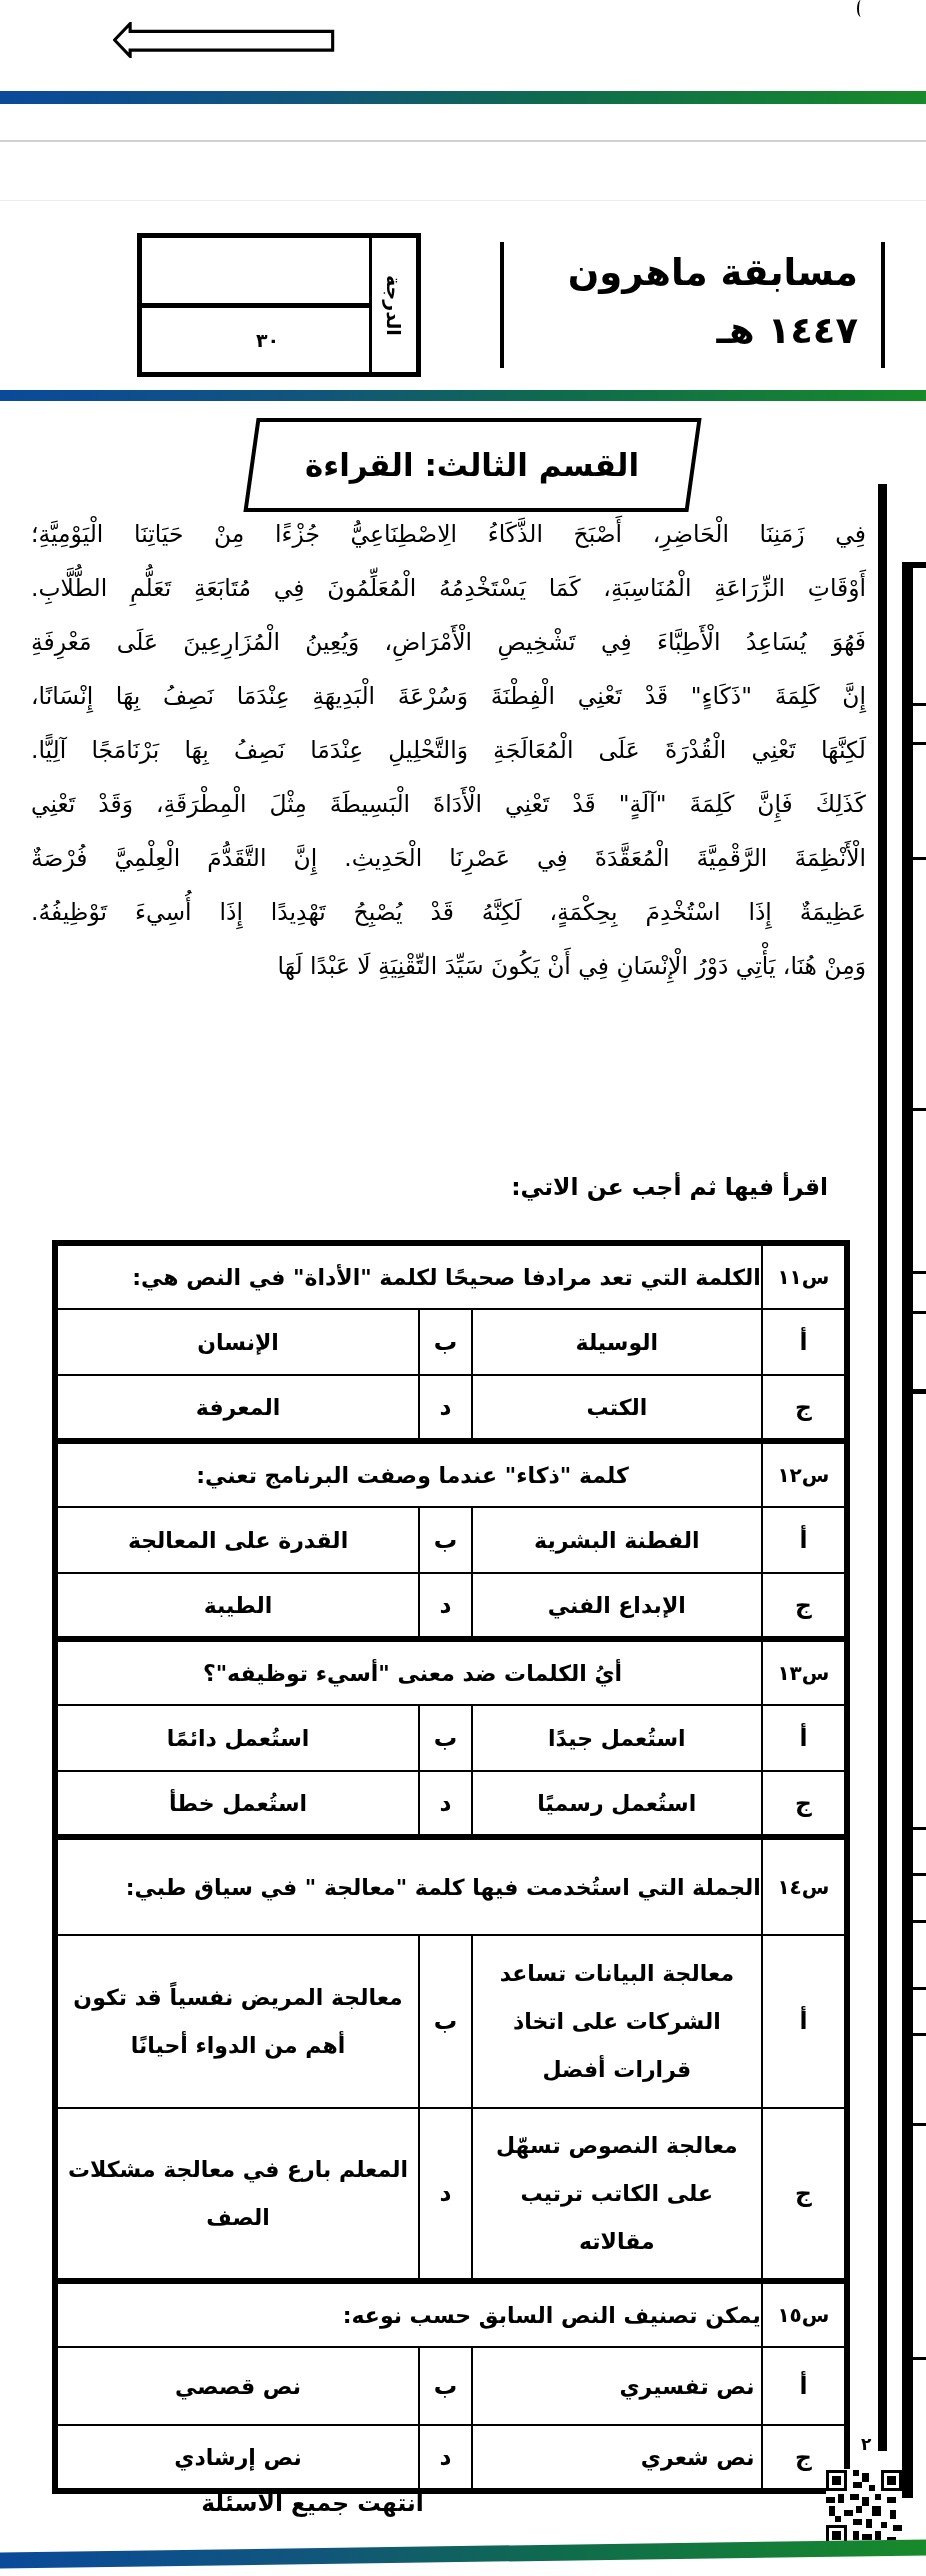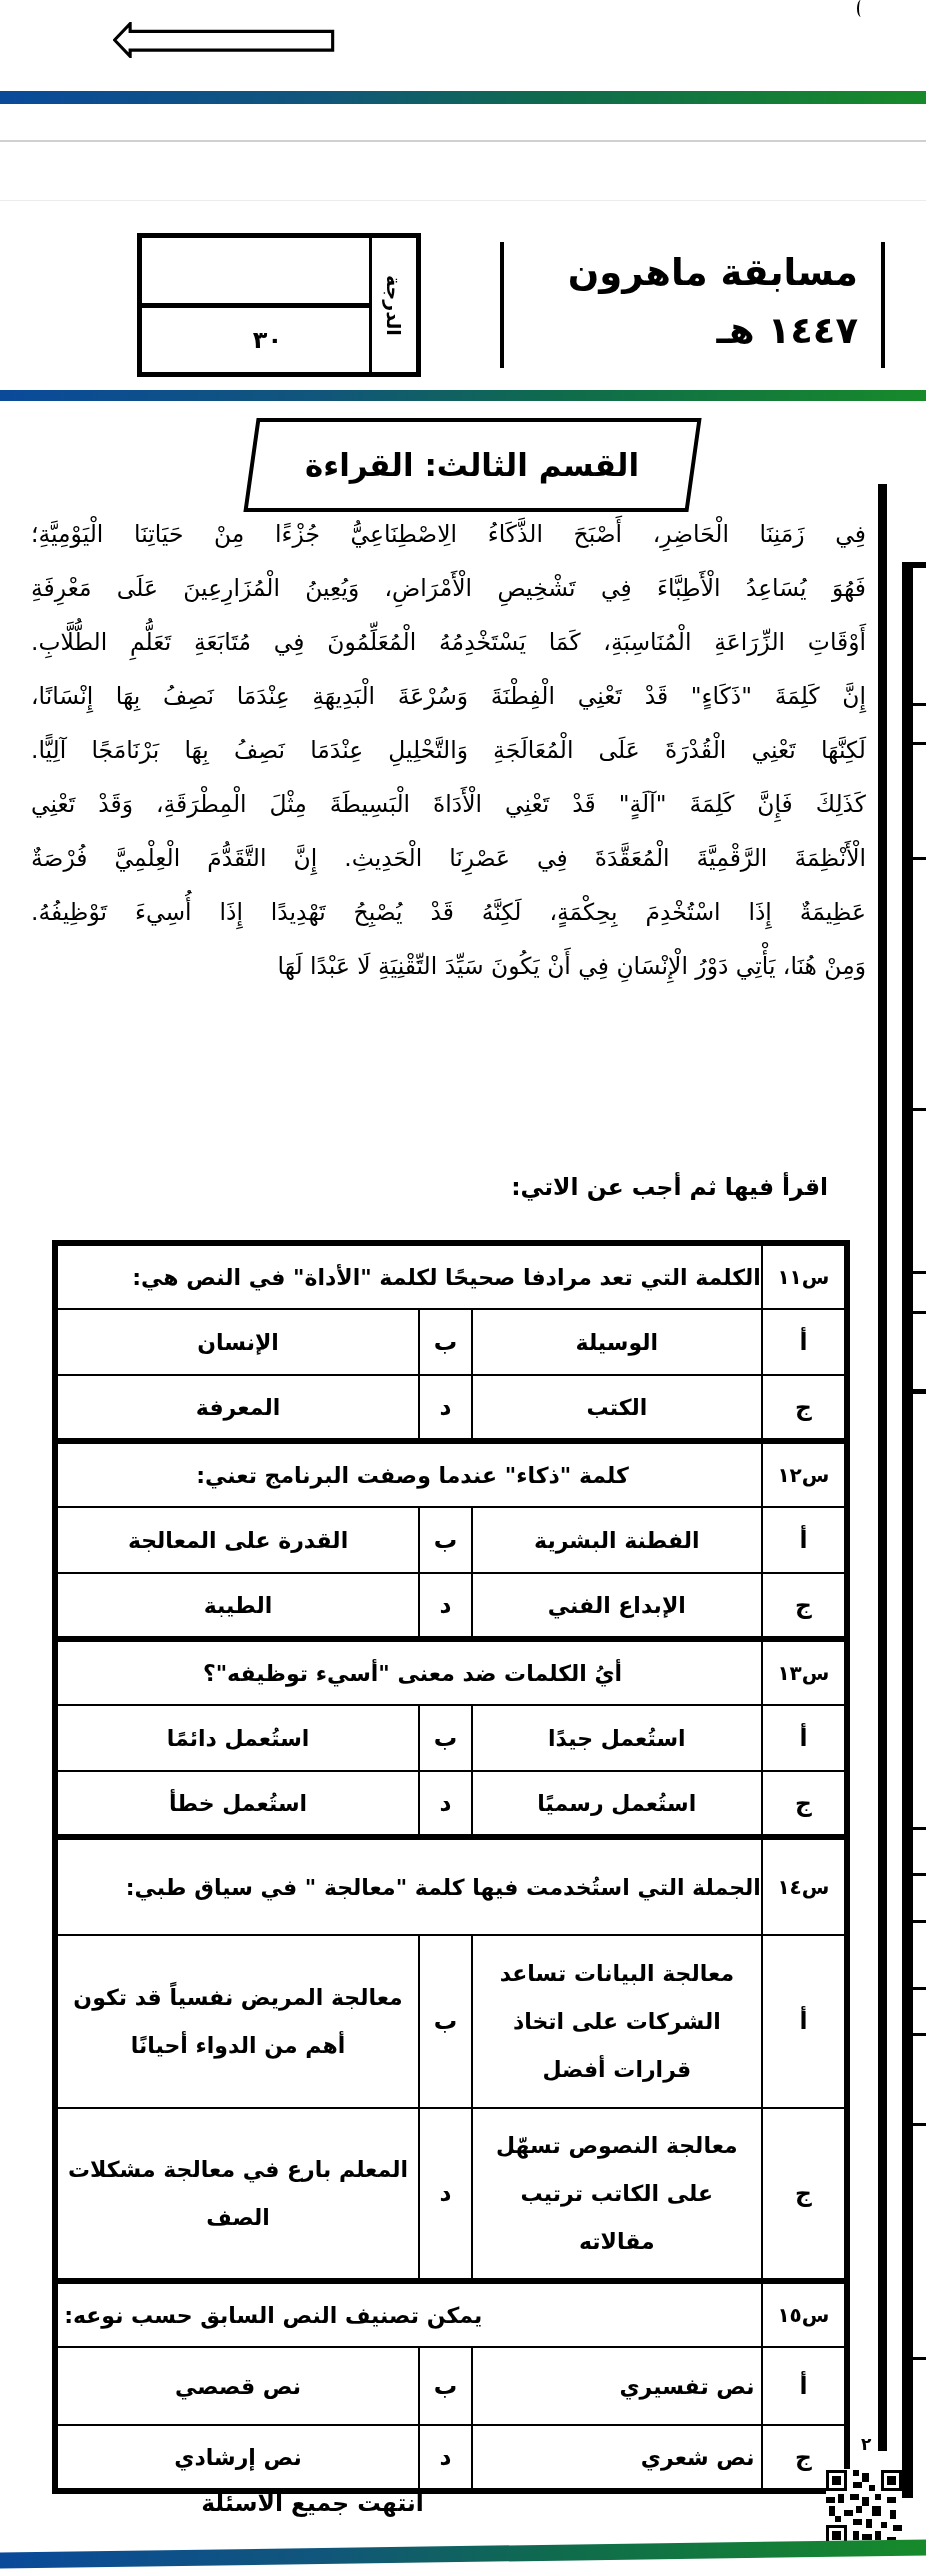--- a/index.html
+++ b/index.html
@@ -16,21 +16,21 @@
   .band-3 { top: 2546px; height: 15.6px; transform: skewY(-0.8deg); }
 
   .rule-grey { position: absolute; left: 0; width: 927px; height: 2.3px; background: #d0d0d0; top: 140px; }
   .rule-grey2 { position: absolute; left: 0; width: 927px; height: 0.8px; background: #ececec; top: 200px; }
 
   
   .score-box { position: absolute; left: 137px; top: 233px; width: 284px; height: 144px; border: 5.5px solid #000; display: flex; flex-direction: row-reverse; }
   .score-label-cell { width: 47px; border-left: 3.9px solid #000; display: flex; align-items: center; justify-content: center; }
   .score-label { writing-mode: vertical-rl; font-family: "DejaVu Sans", sans-serif; font-weight: bold; font-size: 19px; }
   .score-values { flex: 1; display: flex; flex-direction: column; }
-  .score-cell { flex: 1; display: flex; align-items: center; justify-content: center; font-size: 24px; font-weight: bold; padding-left: 24px; }
+  .score-cell { flex: 1; display: flex; align-items: center; justify-content: center; font-size: 19px; font-weight: bold; padding-left: 24px; }
   .score-cell + .score-cell { border-top: 5.5px solid #000; }
   .vrule { position: absolute; width: 3.9px; background: #000; }
   .vrule-a { left: 500px; top: 242px; height: 126px; }
   .vrule-b { left: 881px; top: 242px; height: 126px; }
   .contest-title { position: absolute; left: 515px; top: 244px; width: 343px; text-align: right; direction: rtl; font-weight: bold; font-size: 37px; line-height: 58px; font-family: "DejaVu Sans", sans-serif; }
 
   
   .section-title { position: absolute; left: 250px; top: 418px; width: 445px; height: 94px; border: 4.7px solid #000; transform: skewX(-8deg); display: flex; align-items: center; justify-content: center; }
   .section-title span { transform: skewX(8deg); direction: rtl; font-size: 31px; font-weight: bold; }
 
@@ -113,22 +113,22 @@
 <div class="side-line" style="top:1827px"></div>
 <div class="side-line" style="top:1873px"></div>
 <div class="side-line" style="top:1920px"></div>
 <div class="side-line" style="top:1987px"></div>
 <div class="side-line" style="top:2033px"></div>
 <div class="side-line" style="top:2123px"></div>
 <div class="side-line" style="top:2357px"></div>
 
 <div class="passage">
   <p>فِي زَمَنِنَا الْحَاضِرِ، أَصْبَحَ الذَّكَاءُ الِاصْطِنَاعِيُّ جُزْءًا مِنْ حَيَاتِنَا الْيَوْمِيَّةِ؛</p>
+  <p>أَوْقَاتِ الزِّرَاعَةِ الْمُنَاسِبَةِ، كَمَا يَسْتَخْدِمُهُ الْمُعَلِّمُونَ فِي مُتَابَعَةِ تَعَلُّمِ الطُّلَّابِ.</p>
   <p>فَهُوَ يُسَاعِدُ الْأَطِبَّاءَ فِي تَشْخِيصِ الْأَمْرَاضِ، وَيُعِينُ الْمُزَارِعِينَ عَلَى مَعْرِفَةِ</p>
-  <p>أَوْقَاتِ الزِّرَاعَةِ الْمُنَاسِبَةِ، كَمَا يَسْتَخْدِمُهُ الْمُعَلِّمُونَ فِي مُتَابَعَةِ تَعَلُّمِ الطُّلَّابِ.</p>
   <p>إِنَّ كَلِمَةَ "ذَكَاءٍ" قَدْ تَعْنِي الْفِطْنَةَ وَسُرْعَةَ الْبَدِيهَةِ عِنْدَمَا نَصِفُ بِهَا إِنْسَانًا،</p>
   <p>لَكِنَّهَا تَعْنِي الْقُدْرَةَ عَلَى الْمُعَالَجَةِ وَالتَّحْلِيلِ عِنْدَمَا نَصِفُ بِهَا بَرْنَامَجًا آلِيًّا.</p>
   <p>كَذَلِكَ فَإِنَّ كَلِمَةَ "آلَةٍ" قَدْ تَعْنِي الْأَدَاةَ الْبَسِيطَةَ مِثْلَ الْمِطْرَقَةِ، وَقَدْ تَعْنِي</p>
   <p>الْأَنْظِمَةَ الرَّقْمِيَّةَ الْمُعَقَّدَةَ فِي عَصْرِنَا الْحَدِيثِ. إِنَّ التَّقَدُّمَ الْعِلْمِيَّ فُرْصَةٌ</p>
   <p>عَظِيمَةٌ إِذَا اسْتُخْدِمَ بِحِكْمَةٍ، لَكِنَّهُ قَدْ يُصْبِحُ تَهْدِيدًا إِذَا أُسِيءَ تَوْظِيفُهُ.</p>
   <p class="last">وَمِنْ هُنَا، يَأْتِي دَوْرُ الْإِنْسَانِ فِي أَنْ يَكُونَ سَيِّدَ التِّقْنِيَةِ لَا عَبْدًا لَهَا</p>
 </div>
 
 <div class="instruction">اقرأ فيها ثم أجب عن الاتي:</div>
 
@@ -198,21 +198,21 @@
   </tr>
   <tr class="h-tall">
     <td class="letter">ج</td>
     <td class="opt multiline">معالجة النصوص تسهّل على الكاتب ترتيب مقالاته</td>
     <td class="letter2">د</td>
     <td class="opt2 multiline">المعلم بارع في معالجة مشكلات الصف</td>
   </tr>
 
   <tr class="q-row h-std">
     <td class="qnum">س١٥</td>
-    <td class="qtext" colspan="3" style="text-align:left">يمكن تصنيف النص السابق حسب نوعه:</td>
+    <td class="qtext" colspan="3" style="text-align:right">يمكن تصنيف النص السابق حسب نوعه:</td>
   </tr>
   <tr class="h-std" style="height:78px">
     <td class="letter">أ</td>
     <td class="opt" style="text-align:right">نص تفسيري</td>
     <td class="letter2">ب</td>
     <td class="opt2">نص قصصي</td>
   </tr>
   <tr class="h-std">
     <td class="letter">ج</td>
     <td class="opt" style="text-align:right">نص شعري</td>

